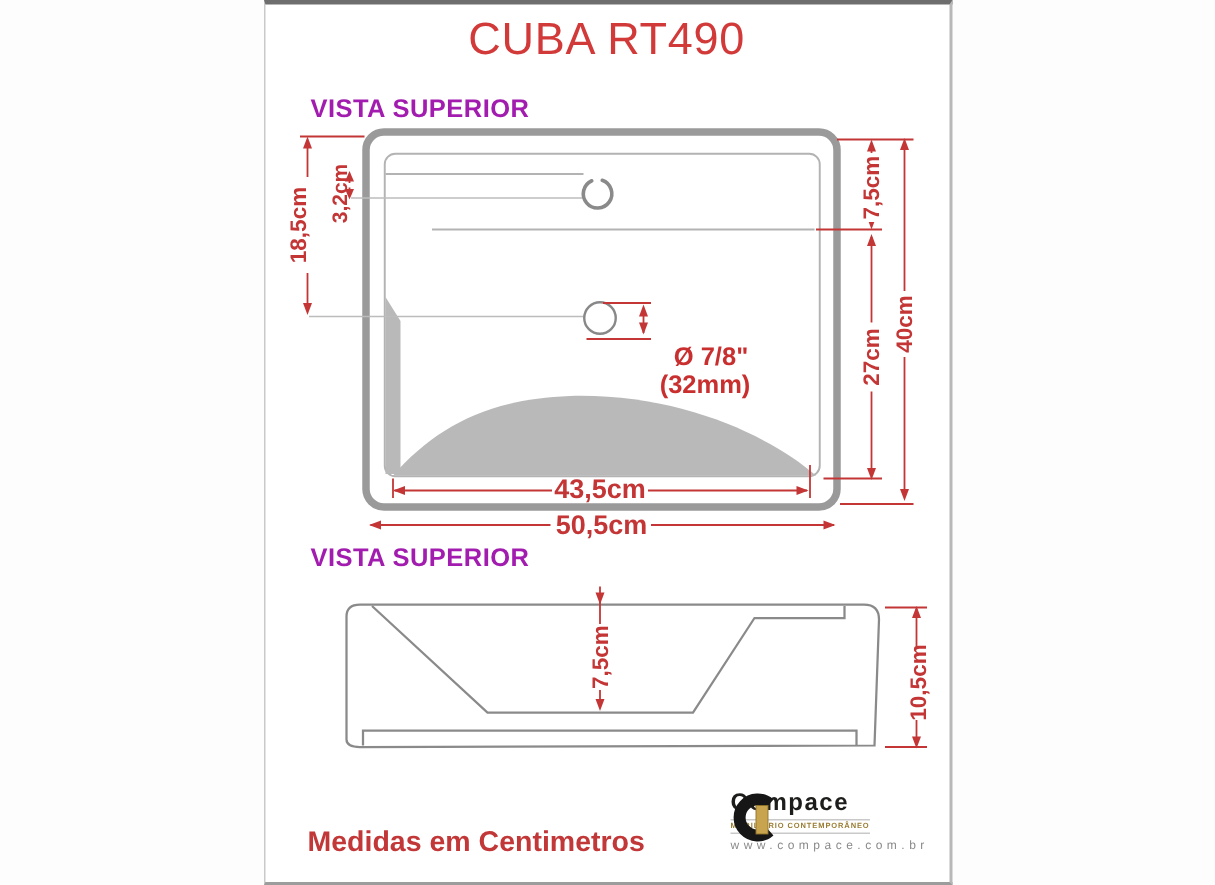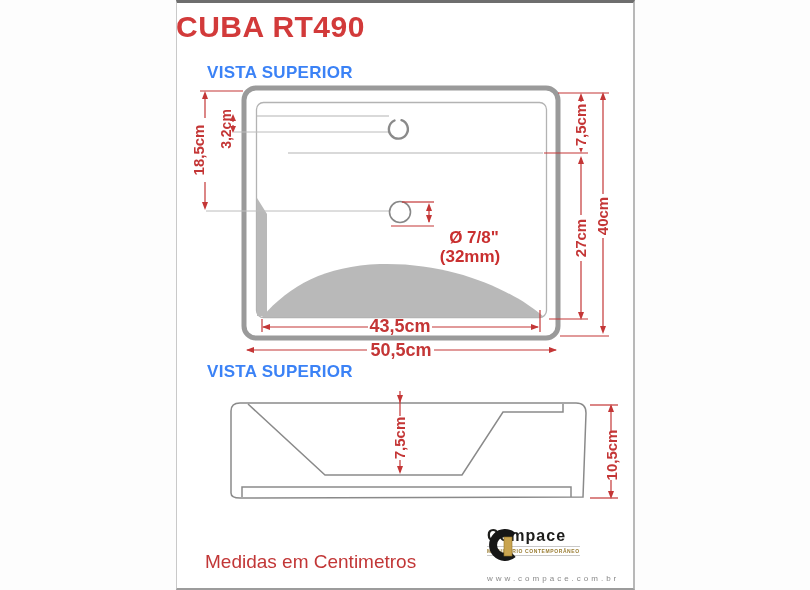--- a/index.html
+++ b/index.html
@@ -6,30 +6,30 @@
   #stage{
     position:relative;width:810px;height:590px;background:#fdfdfd;overflow:hidden;
     font-family:"Liberation Sans", sans-serif;
   }
   .card{
     position:absolute;left:176px;top:0;width:456px;height:585px;background:#ffffff;
     border-top:3px solid #6e6e6e;border-bottom:2px solid #9c9c9c;
     border-left:1px solid #c9c9c9;border-right:2px solid #b8b8b8;
   }
   .page-title{
-    position:absolute;left:176px;top:10px;width:457px;text-align:left;
-    font-size:30px;font-weight:bold;color:#d23a3a;letter-spacing:0.5px;
+    position:absolute;left:176px;top:10px;width:457px;text-align:center;
+    font-size:30px;font-weight:normal;color:#d23a3a;letter-spacing:0.5px;
   }
   .section-label{
-    position:absolute;font-size:17px;font-weight:bold;color:#3b82f6;letter-spacing:0.3px;
+    position:absolute;font-size:17px;font-weight:bold;color:#a21caf;letter-spacing:0.3px;
   }
   .label-superior{left:207px;top:63px;}
   .label-lateral{left:207px;top:362px;}
   .footer-note{
-    position:absolute;left:205px;top:551px;font-size:19px;font-weight:normal;color:#c23737;
+    position:absolute;left:205px;top:551px;font-size:19px;font-weight:bold;color:#c23737;
   }
   svg{position:absolute;left:0;top:0;}
   svg text{font-family:"Liberation Sans", sans-serif;}
   .dim-text{fill:#c43636;font-weight:bold;font-size:15px;}
   .dim-text-sm{fill:#c43636;font-weight:bold;font-size:14px;}
   .dim-text-lg{fill:#c43636;font-weight:bold;font-size:18px;}
   .drain-label{fill:#c92f2f;font-weight:bold;font-size:17px;}
   .logo{
     position:absolute;left:487px;top:528px;width:140px;
   }
@@ -37,21 +37,21 @@
   .logo-mark{width:30px;height:34px;margin-right:6px;}
   .logo-name{
     font-size:16px;font-weight:bold;color:#1d1d1b;letter-spacing:1px;line-height:16px;
   }
   .logo-tagline{
     margin-top:2px;font-size:5px;font-weight:bold;color:#9a7d33;letter-spacing:0.6px;
     border-top:1px solid #c9c9c9;border-bottom:1px solid #c9c9c9;padding:1px 0;
     white-space:nowrap;
   }
   .logo-url{
-    margin-top:18px;font-size:8px;color:#8a8a8a;letter-spacing:3px;white-space:nowrap;
+    margin-top:3px;font-size:8px;color:#8a8a8a;letter-spacing:3px;white-space:nowrap;
   }
 </style>
 </head>
 <body>
 
 <div id="stage">
 
   <div class="card"></div>
 
   <svg width="810" height="590" viewBox="0 0 810 590">

